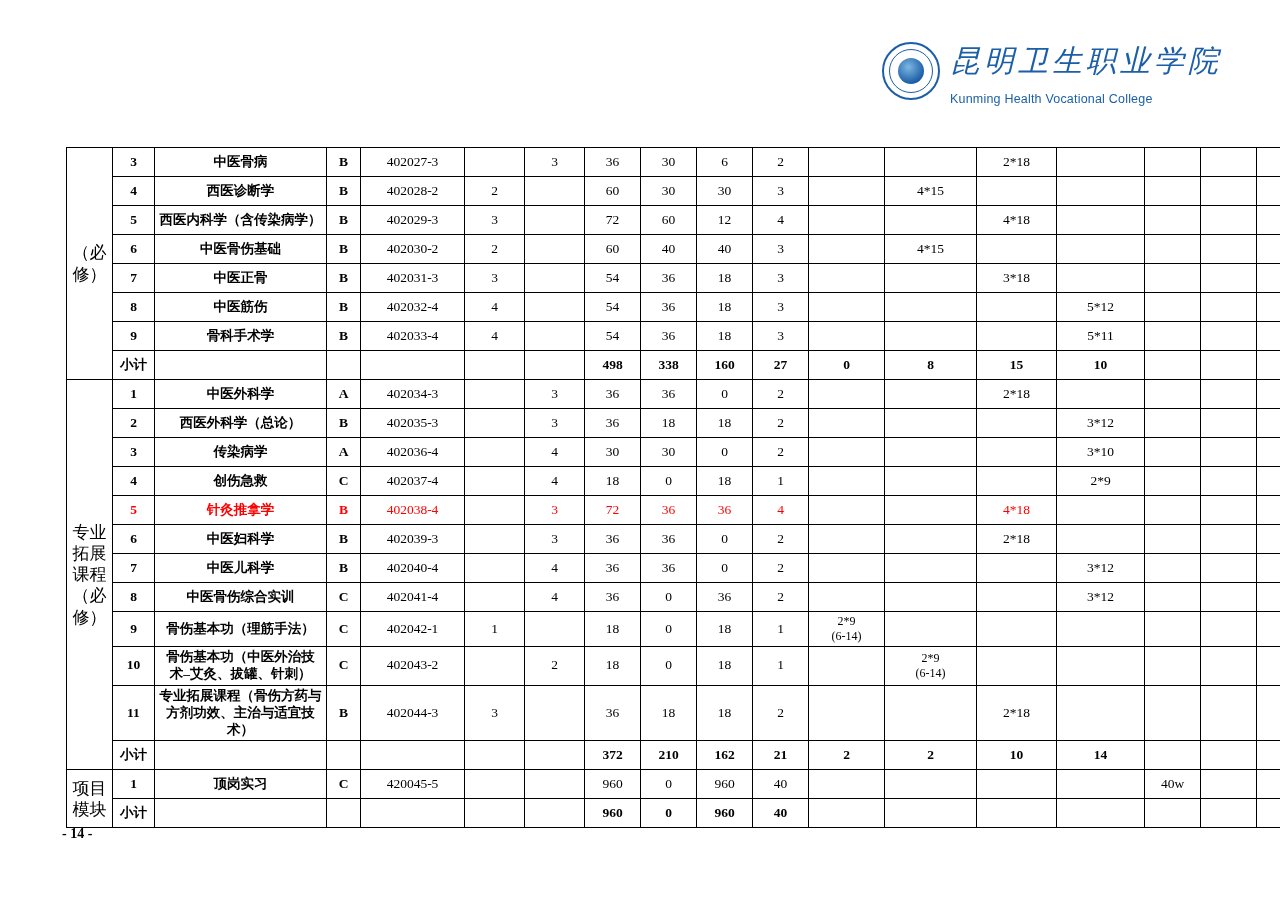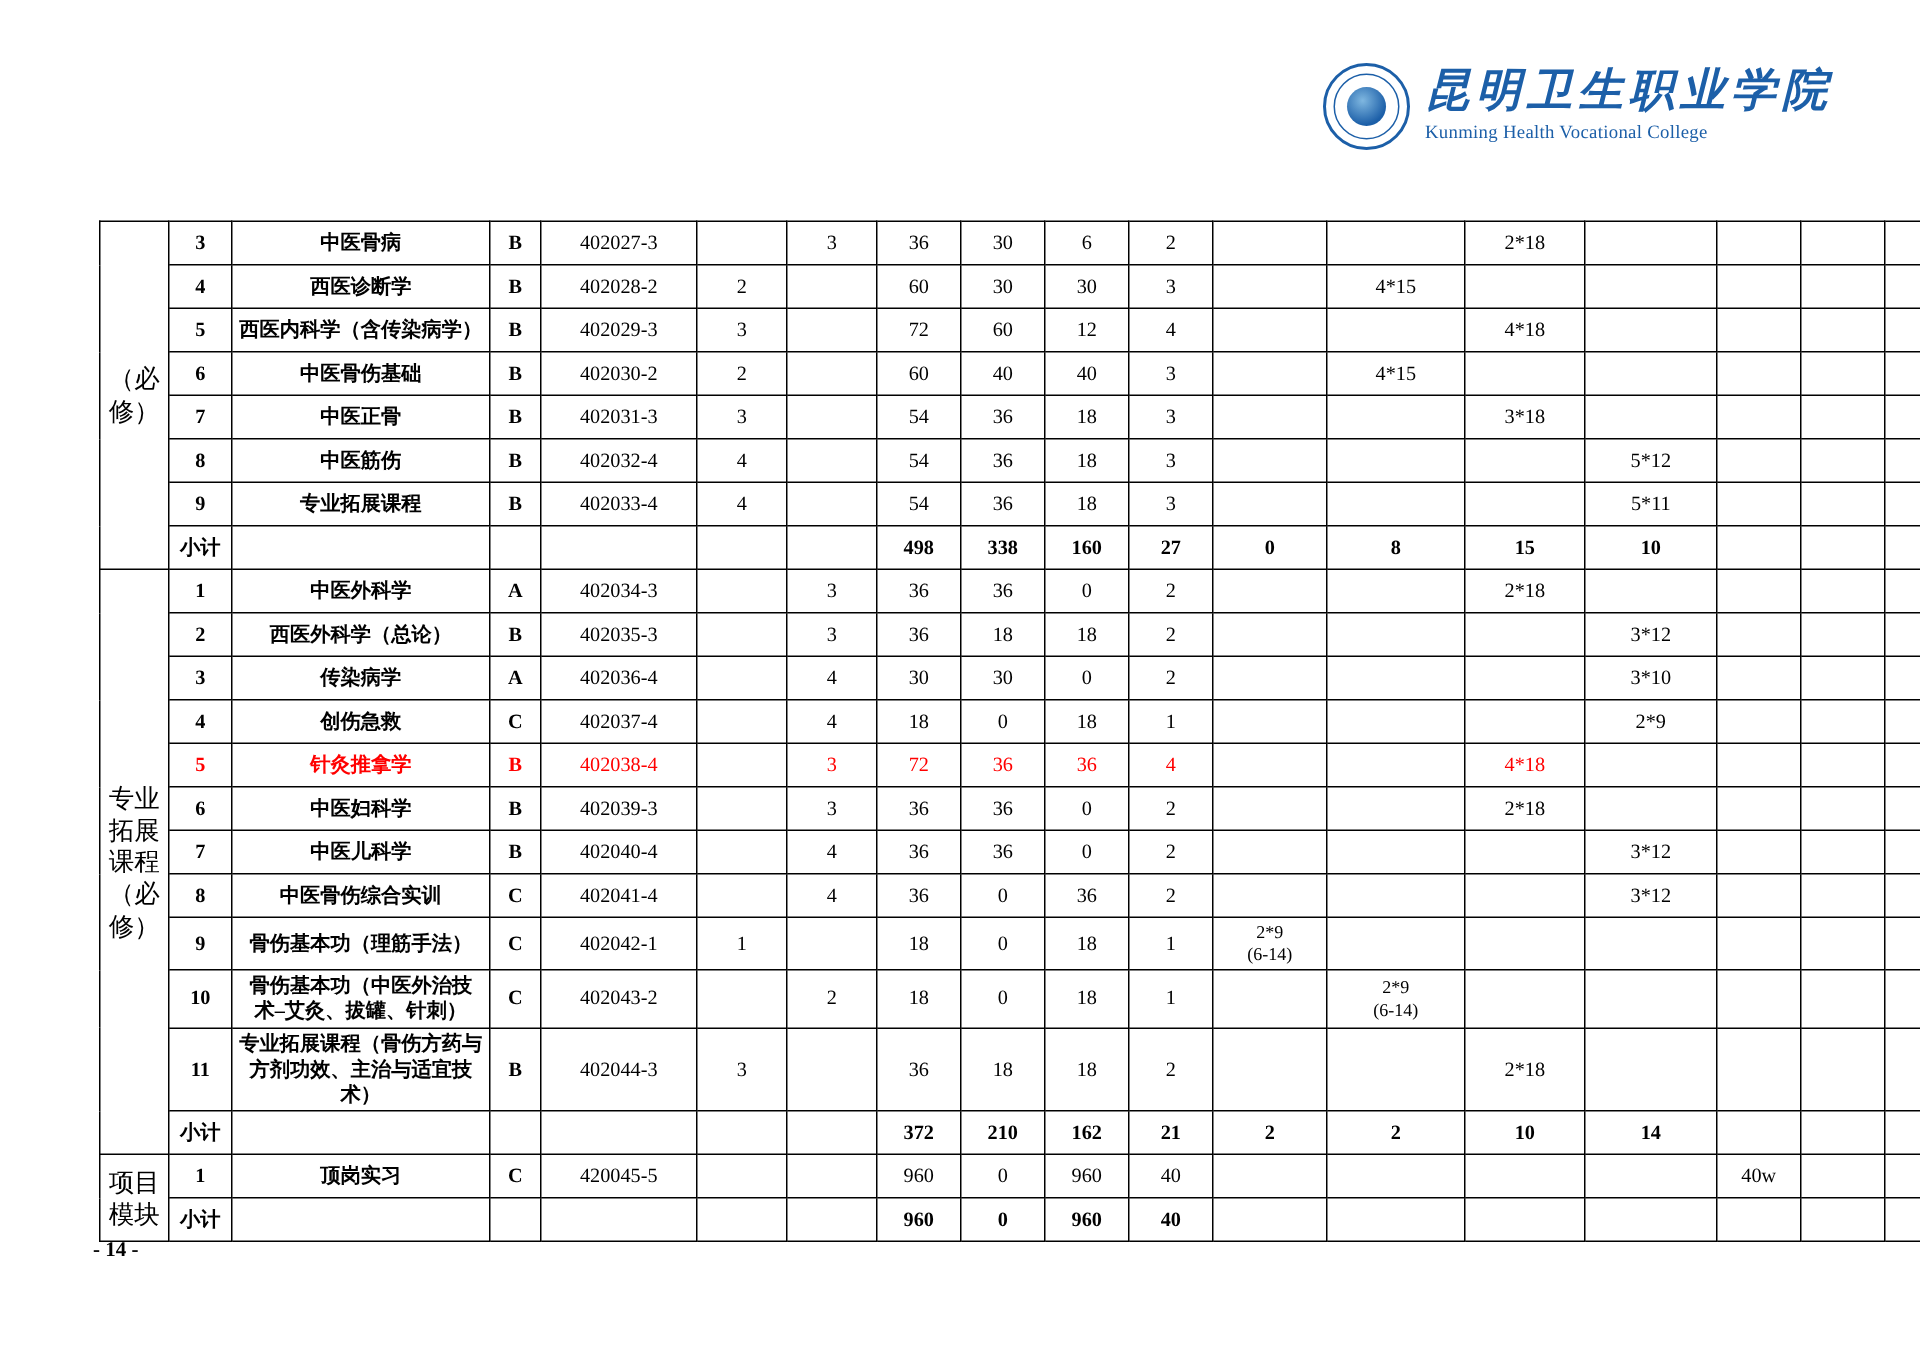--- a/index.html
+++ b/index.html
@@ -58,29 +58,29 @@
     flex-direction: column;
     align-items: flex-start;
     padding-top: 2px;
   }
   .logo-cn {
     font-family: "Liberation Serif", "DejaVu Serif", serif;
     font-size: 30px;
     letter-spacing: 4px;
     color: #1c5fa8;
     line-height: 1.1;
-    font-weight: 700;
+    font-weight: 400;
     font-style: italic;
   }
   .logo-en {
-    font-family: Liberation Serif, serif;
+    font-family: Liberation Sans, sans-serif;
     font-size: 12.5px;
     color: #1c5fa8;
     letter-spacing: 0.2px;
-    margin-top: 4px;
+    margin-top: 15px;
   }
   
   .table-wrap {
     position: absolute;
     left: 66px;
     top: 147px;
     width: 1148px;
   }
   table.sched {
     border-collapse: collapse;
@@ -292,21 +292,21 @@
             <td></td>
             <td></td>
             <td></td>
             <td>5*12</td>
             <td></td>
             <td></td>
             <td></td>
           </tr>
           <tr>
             <td class="bold">9</td>
-            <td class="nm">专业拓展课程</td>
+            <td class="nm">骨科手术学</td>
             <td class="bold">B</td>
             <td>402033-4</td>
             <td>4</td>
             <td></td>
             <td>54</td>
             <td>36</td>
             <td>18</td>
             <td>3</td>
             <td></td>
             <td></td>

